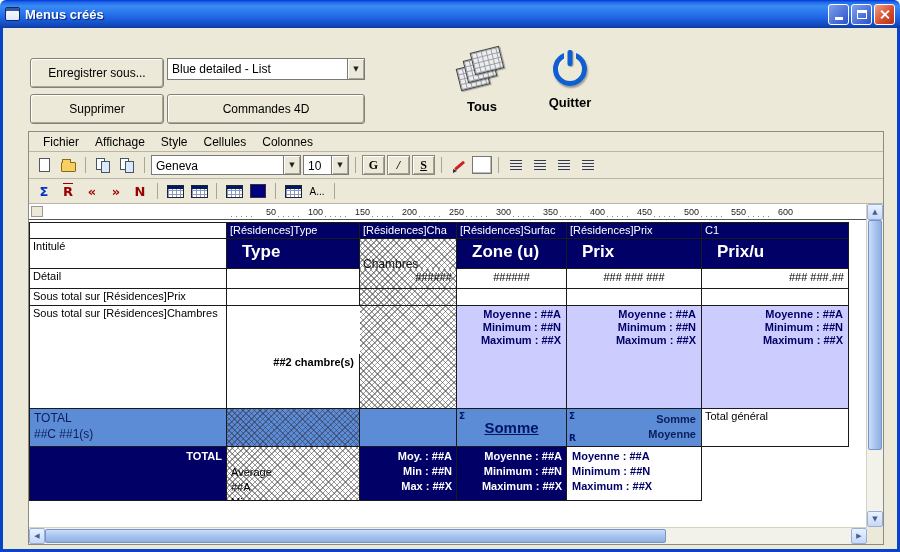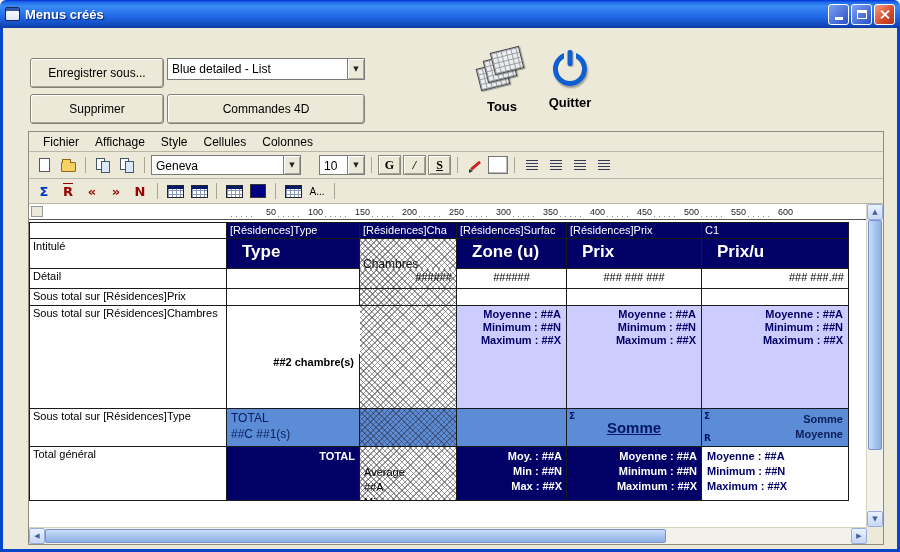--- a/index.html
+++ b/index.html
@@ -43,21 +43,21 @@
   .combo { display:flex; height:22px; background:#fff; border:1px solid #7a7a7a; }
   .combo-report { position:absolute; left:164px; top:30px; width:198px; }
   .combo .value { flex:1; padding:0 4px; font-size:12px; line-height:20px; white-space:nowrap; overflow:hidden; }
   .combo .arrow-btn { width:17px; height:100%; background:#ECE9D8; border-left:1px solid #7a7a7a;
     box-shadow:inset 1px 1px 0 #fff, inset -1px -1px 0 #A9A699; display:flex; align-items:center;
     justify-content:center; cursor:pointer; }
   .combo .arrow-btn span { font-family:"DejaVu Sans",sans-serif; font-size:7px; color:#222; }
 
   .big-icon-block { position:absolute; width:78px; display:flex; flex-direction:column;
     align-items:center; cursor:pointer; }
-  .tous { left:460px; top:20px; }
+  .tous { left:440px; top:20px; }
   .quit { left:528px; top:20px; }
   .big-label { font-weight:bold; font-size:13px; margin-top:5px; color:#000; }
 
   .stack { position:relative; width:50px; height:46px; display:block; }
   .sheet { position:absolute; width:30px; height:23px; background:#EDEDED; border:1px solid #444;
     transform:rotate(-14deg);
     background-image:linear-gradient(#9aa0a8 1px,transparent 1px),linear-gradient(90deg,#9aa0a8 1px,transparent 1px);
     background-size:5px 5px; box-shadow:1px 1px 1px rgba(0,0,0,.35); }
   .s1 { left:1px;  top:17px; }
   .s2 { left:8px;  top:9px;  }
@@ -88,21 +88,21 @@
   .doc-icon { width:11px; height:14px; background:#fff; border:1px solid #556; display:block; }
   .folder-icon { position:relative; width:15px; height:10px; background:#F6D063; border:1px solid #8A6A14;
     border-radius:1px; display:block; margin-top:3px; }
   .folder-icon::before { content:""; position:absolute; top:-4px; left:0; width:7px; height:3px;
     background:#F6D063; border:1px solid #8A6A14; border-bottom:none; border-radius:1px 1px 0 0; }
   .pages-icon { position:relative; width:15px; height:15px; display:block; }
   .pages-icon i { position:absolute; width:9px; height:12px; background:#fff; border:1px solid #456; }
   .pages-icon i:last-child { left:5px; top:3px; background:#DCE8FB; }
 
   .combo-font { width:150px; height:20px; }
-  .combo-size { width:46px; height:20px; margin-left:16px; }
+  .combo-size { width:46px; height:20px; margin-left:0; }
 
   .style-btn { width:23px; height:20px; background:#ECE9D8; border:1px solid #8c8a7c;
     box-shadow:inset 1px 1px 0 #fff, inset -1px -1px 0 #a5a295; font-weight:bold; font-size:12px;
     display:flex; align-items:center; justify-content:center; cursor:pointer;
     font-family:"Liberation Serif",serif; }
   .style-btn .ul { text-decoration:underline; }
   .style-btn .it { font-style:italic; }
 
   .pencil { position:relative; width:15px; height:15px; display:block; }
   .pencil::before { content:""; position:absolute; left:3px; top:10px; width:12px; height:3px;
@@ -427,21 +427,20 @@
                 <div>Moyenne : ##A</div>
                 <div>Minimum : ##N</div>
                 <div>Maximum : ##X</div>
               </div>
               <div class="c stat">
                 <div>Moyenne : ##A</div>
                 <div>Minimum : ##N</div>
                 <div>Maximum : ##X</div>
               </div>
 
-              <div class="c rowlabel">Sous total sur [Résidences]Type</div>
               <div class="c sttype">
                 <div>TOTAL</div>
                 <div>##C ##1(s)</div>
               </div>
               <div class="c hatch-blue"></div>
               <div class="c sttype"></div>
               <div class="c sttype somme-cell">
                 <span class="marker mk-top">Σ</span>
                 <span class="somme-text">Somme</span>
               </div>

